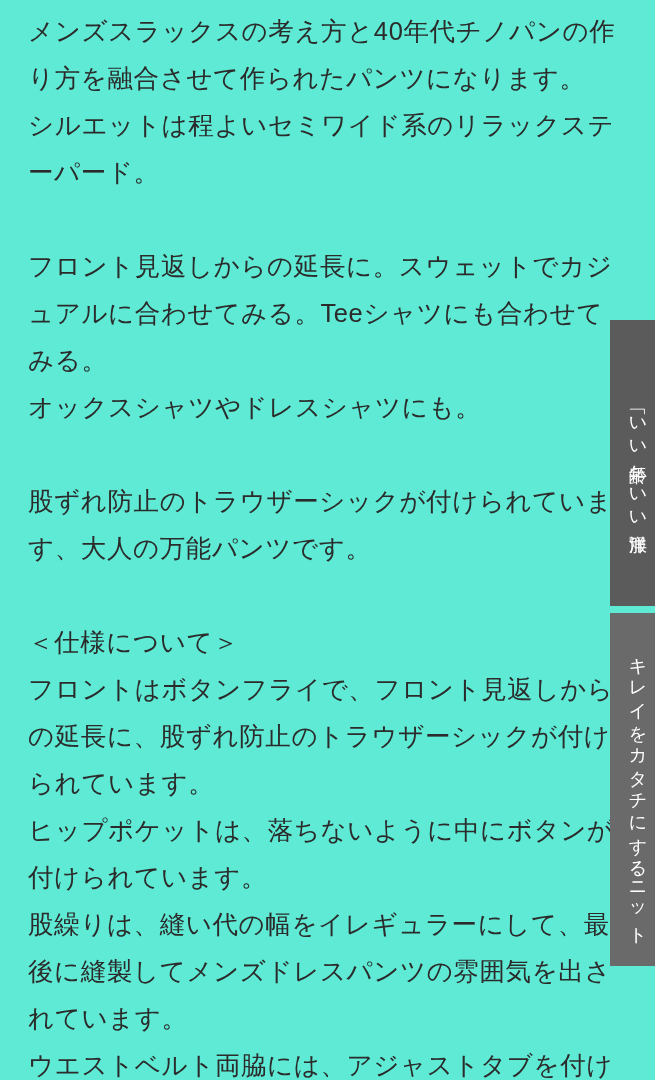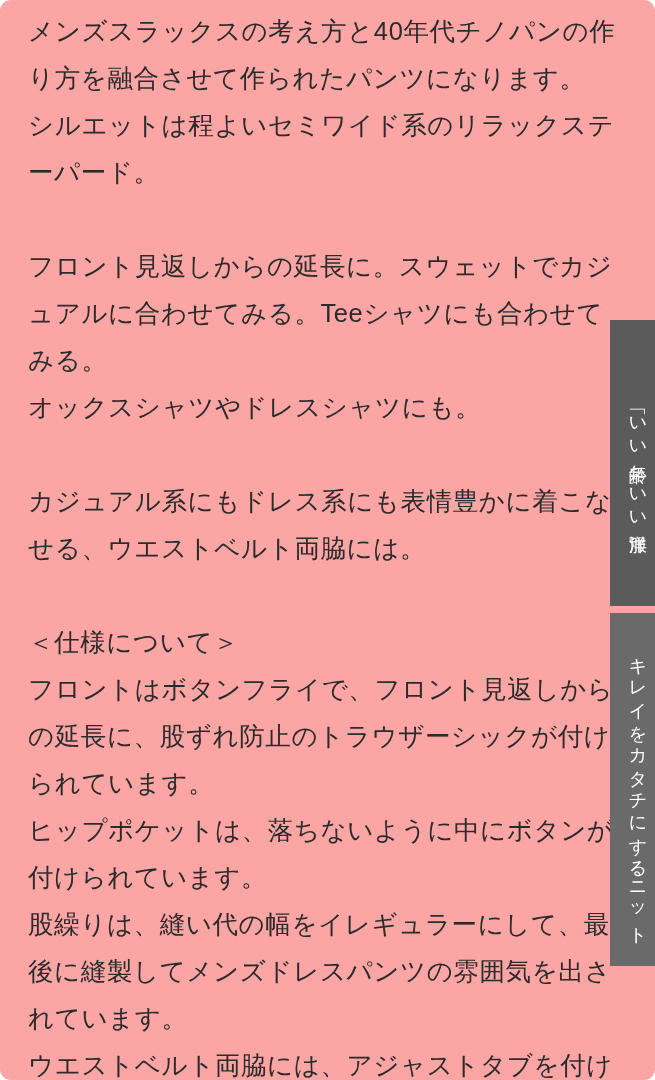--- a/index.html
+++ b/index.html
@@ -10,22 +10,21 @@
   body {
     width: 655px;
     height: 1080px;
     position: relative;
     overflow: hidden;
     font-family: "Liberation Sans", sans-serif;
   }
   #page {
     position: absolute;
     inset: 0;
-    background: #fca5a5;
-    border-radius: 11px;
+    background: #5eead4;
   }
   .content {
     position: absolute;
     left: 28px;
     top: 8px;
     width: 596px;
   }
   .para {
     margin: 0;
     color: #2b2b2b;
@@ -74,21 +73,21 @@
 
 <div id="page">
 
   <div class="content">
     <p class="para">メンズスラックスの考え方と40年代チノパンの作り方を融合させて作られたパンツになります。
 シルエットは程よいセミワイド系のリラックステーパード。</p>
     <div class="spacer"></div>
     <p class="para">フロント見返しからの延長に。スウェットでカジュアルに合わせてみる。Teeシャツにも合わせてみる。
 オックスシャツやドレスシャツにも。</p>
     <div class="spacer"></div>
-    <p class="para">カジュアル系にもドレス系にも表情豊かに着こなせる、ウエストベルト両脇には。</p>
+    <p class="para">股ずれ防止のトラウザーシックが付けられています、大人の万能パンツです。</p>
     <div class="spacer"></div>
     <p class="para">＜仕様について＞
 フロントはボタンフライで、フロント見返しからの延長に、股ずれ防止のトラウザーシックが付けられています。
 ヒップポケットは、落ちないように中にボタンが付けられています。
 股繰りは、縫い代の幅をイレギュラーにして、最後に縫製してメンズドレスパンツの雰囲気を出されています。
 ウエストベルト両脇には、アジャストタブを付けてウエスト調節ができます。</p>
   </div>
 
   <div class="side-tab" id="tab-top">
     <span>「いい年齢 いい洋服」</span>

